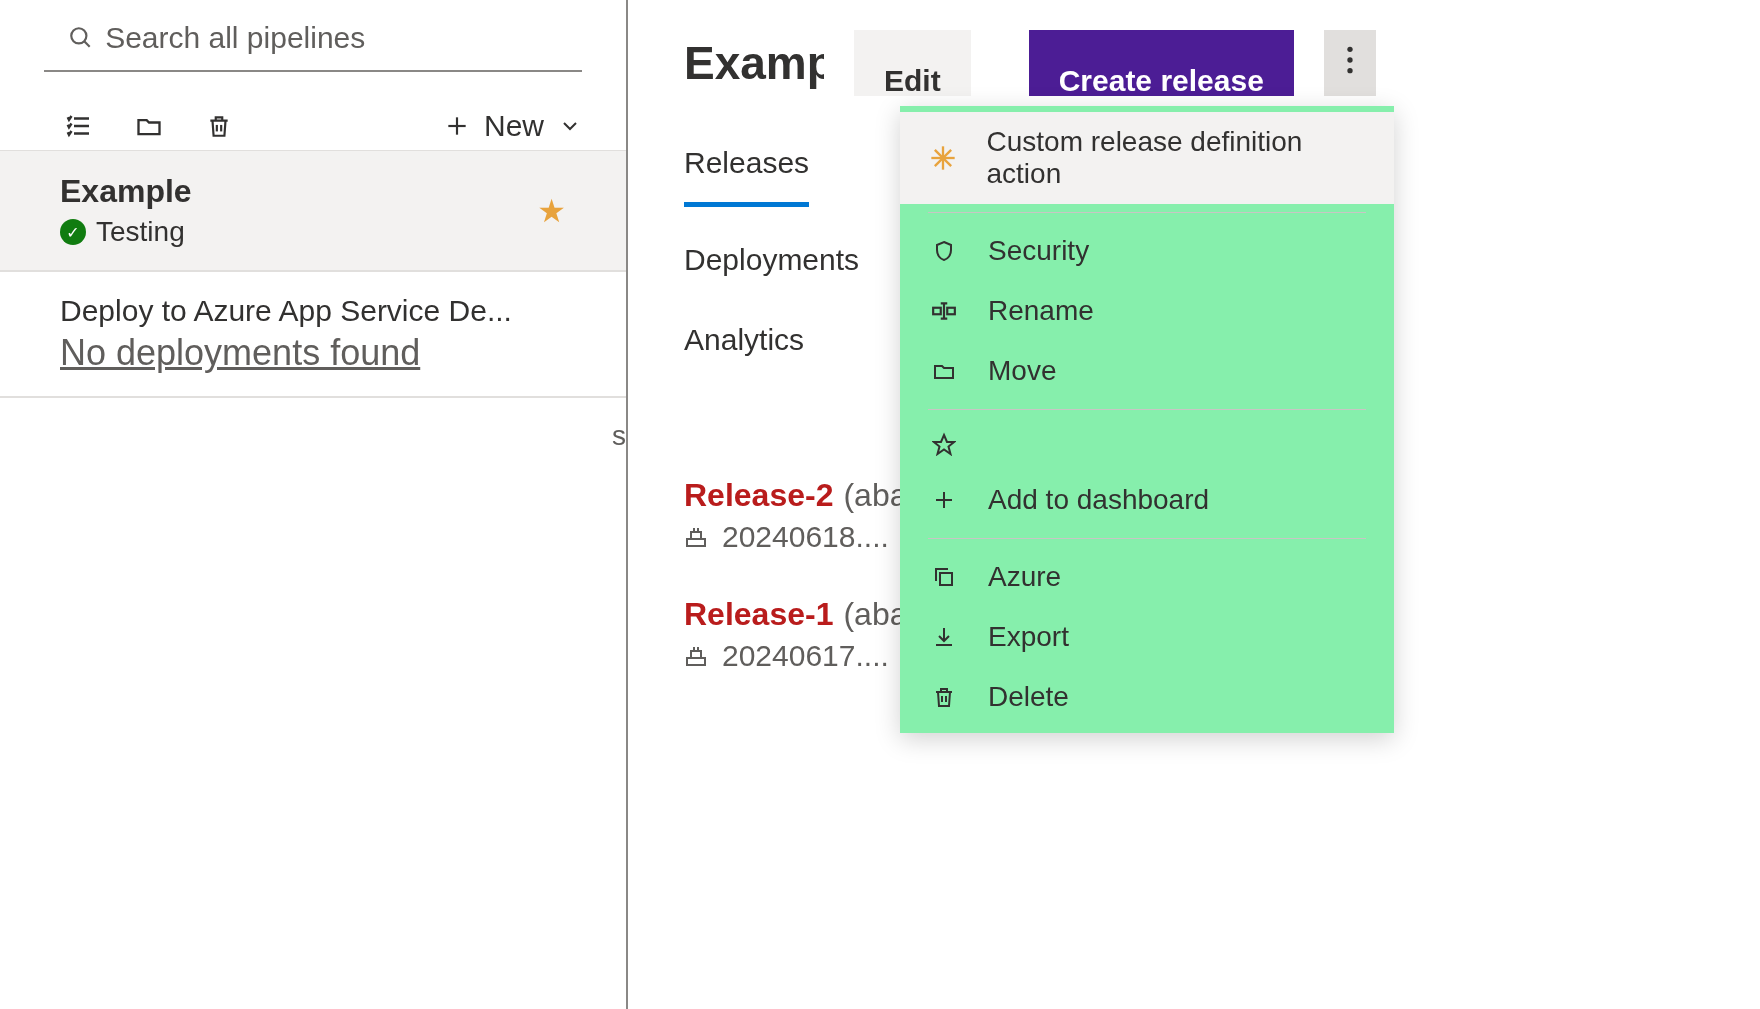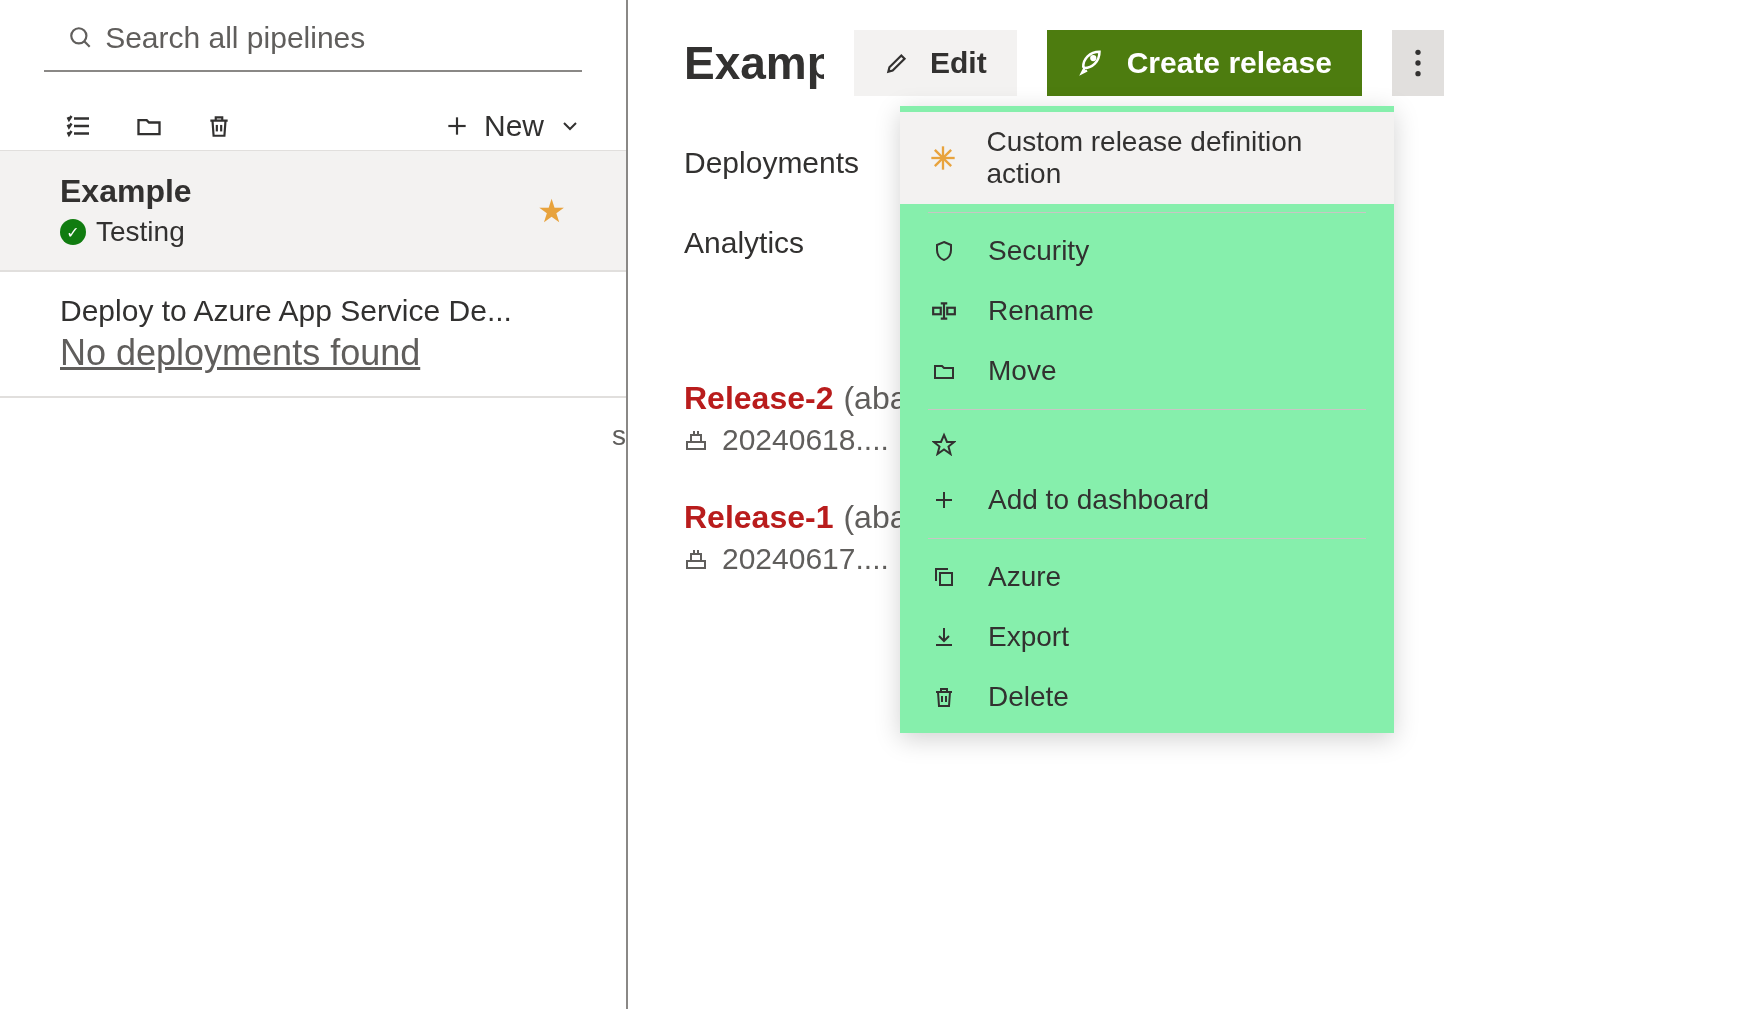--- a/index.html
+++ b/index.html
@@ -79,24 +79,24 @@
   .deploy-title { font-size:30px; color:#323130; margin-bottom:4px; }
   .deploy-sub { font-size:36px; color:#605e5c;text-decoration:underline; }
 
   
   .right-panel { flex:1; padding: 30px 0 0 56px; position:relative; }
   .header-row { display:flex; align-items:center; gap:30px; padding-right:40px; }
   .page-title { font-size:46px; font-weight:700; width:140px; overflow:hidden; white-space:nowrap; }
   .btn {
     display:flex; align-items:center; gap:20px;
     padding: 14px 30px; font-size:30px; font-weight:600;
-    cursor:pointer; height:66px;
+    cursor:pointer; height:66px;flex-direction:column;
   }
   .btn-secondary { background:#f3f2f1; color:#323130; }
-  .btn-primary { background:#4d7c0f; color:#fff; }
+  .btn-primary { background:#4c1d95; color:#fff;margin-left:28px; }
   .btn-icon-only { background:#e1dfdd; padding:14px 22px; }
 
   .tabs { margin-top:40px; display:flex; flex-direction:column; gap:26px; }
   .tab { font-size:30px; color:#323130; padding:10px 0; width:fit-content; cursor:pointer; }
   .tab.active { border-bottom:5px solid #0078d4; padding-bottom:22px; }
 
   .clip-s { position:absolute; left:-16px; top:420px; font-size:28px; color:#605e5c; }
 
   .releases-list { margin-top:110px; display:flex; flex-direction:column; gap:42px; }
   .release-title-row { display:flex; align-items:baseline; gap:10px; font-size:32px; }
@@ -209,20 +209,21 @@
     <div class="btn btn-icon-only">
       <svg width="8" height="32" viewBox="0 0 6 24" fill="#323130">
           <circle cx="3" cy="4" r="2"></circle>
           <circle cx="3" cy="12" r="2"></circle>
           <circle cx="3" cy="20" r="2"></circle>
         </svg>
     </div>
   </div>
 
   <div class="tabs">
+    <div class="tab active">Releases</div>
     <div class="tab">Deployments</div>
     <div class="tab">Analytics</div>
   </div>
 
   <span class="clip-s">s</span>
 
   <div class="releases-list">
     <div>
       <div class="release-title-row">
         <span class="release-link">Release-2</span>

